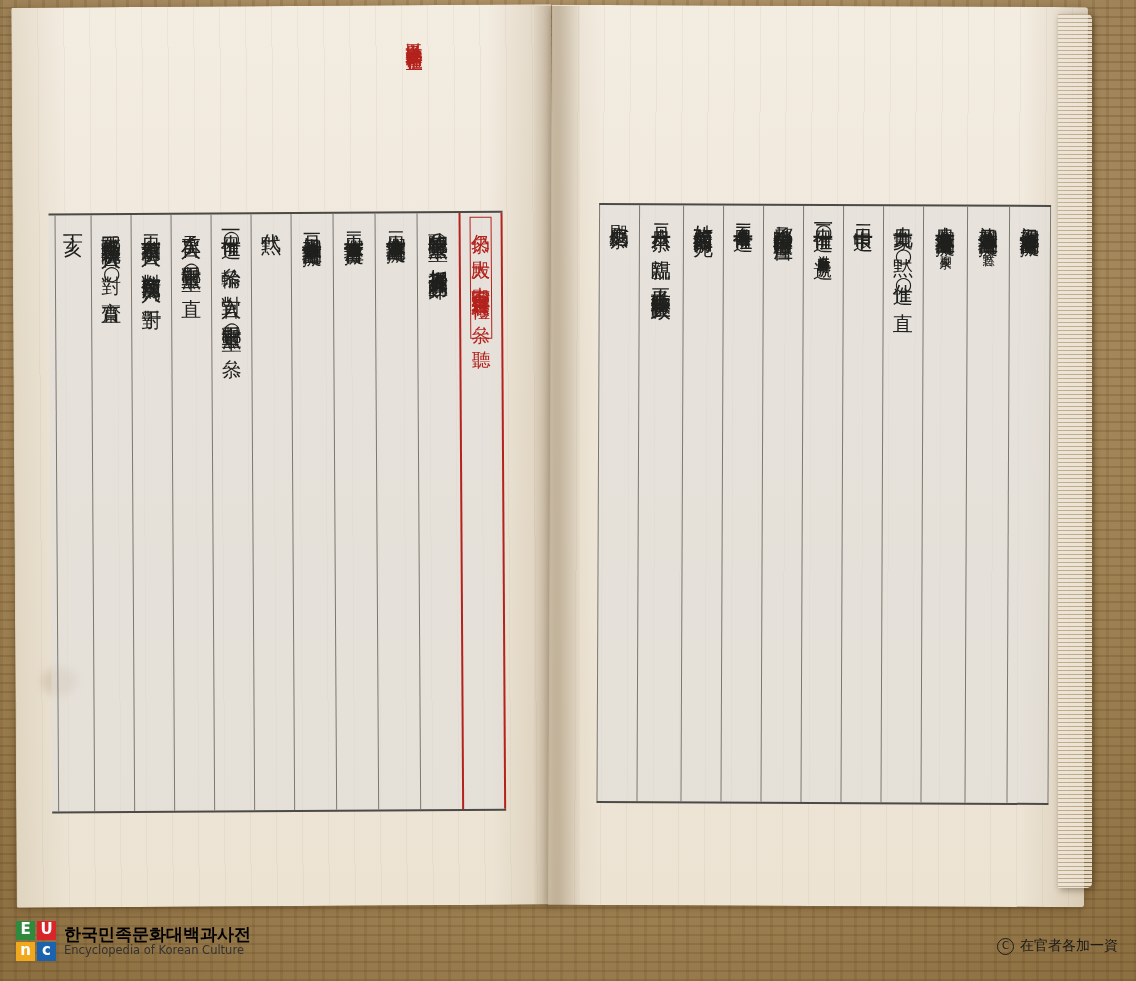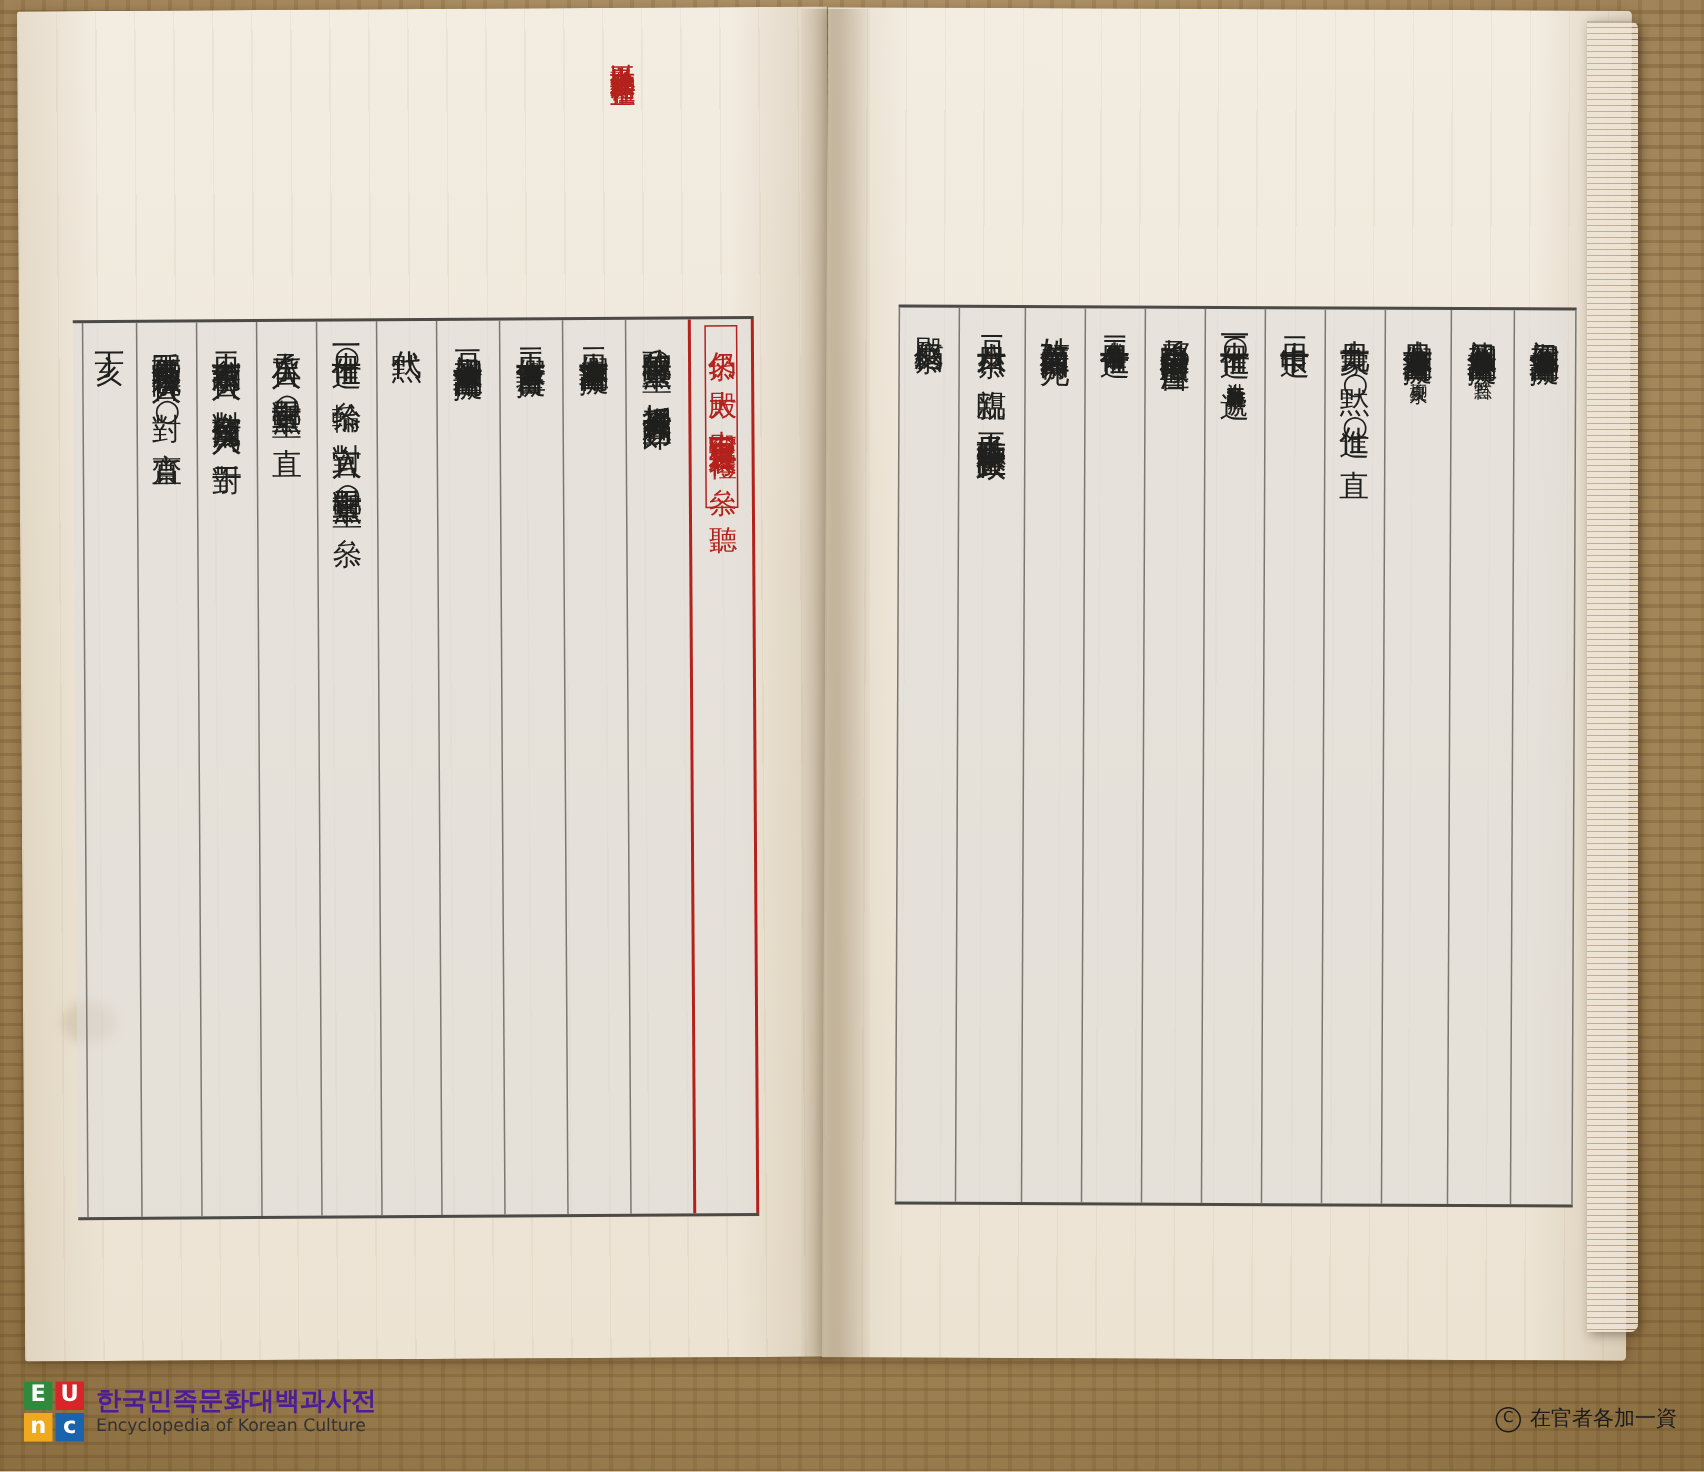--- a/index.html
+++ b/index.html
@@ -193,22 +193,23 @@
     text-align: center;
     line-height: 17px;
   }
   .lm1 { background: #2e8b3d; }
   .lm2 { background: #d8252a; }
   .lm3 { background: #f0a81e; }
   .lm4 { background: #1b63ad; }
   .logo-text-1 {
     font-size: 17px;
     font-weight: bold;
-    color: #4c1d95;
+    color: #000000;
     line-height: 1.15;
+    font-family: Liberation Serif, serif;
   }
   .logo-text-2 {
     font-size: 11.5px;
     color: #333;
     line-height: 1.15;
   }
   .credit {
     position: absolute;
     right: 18px;
     bottom: 26px;

